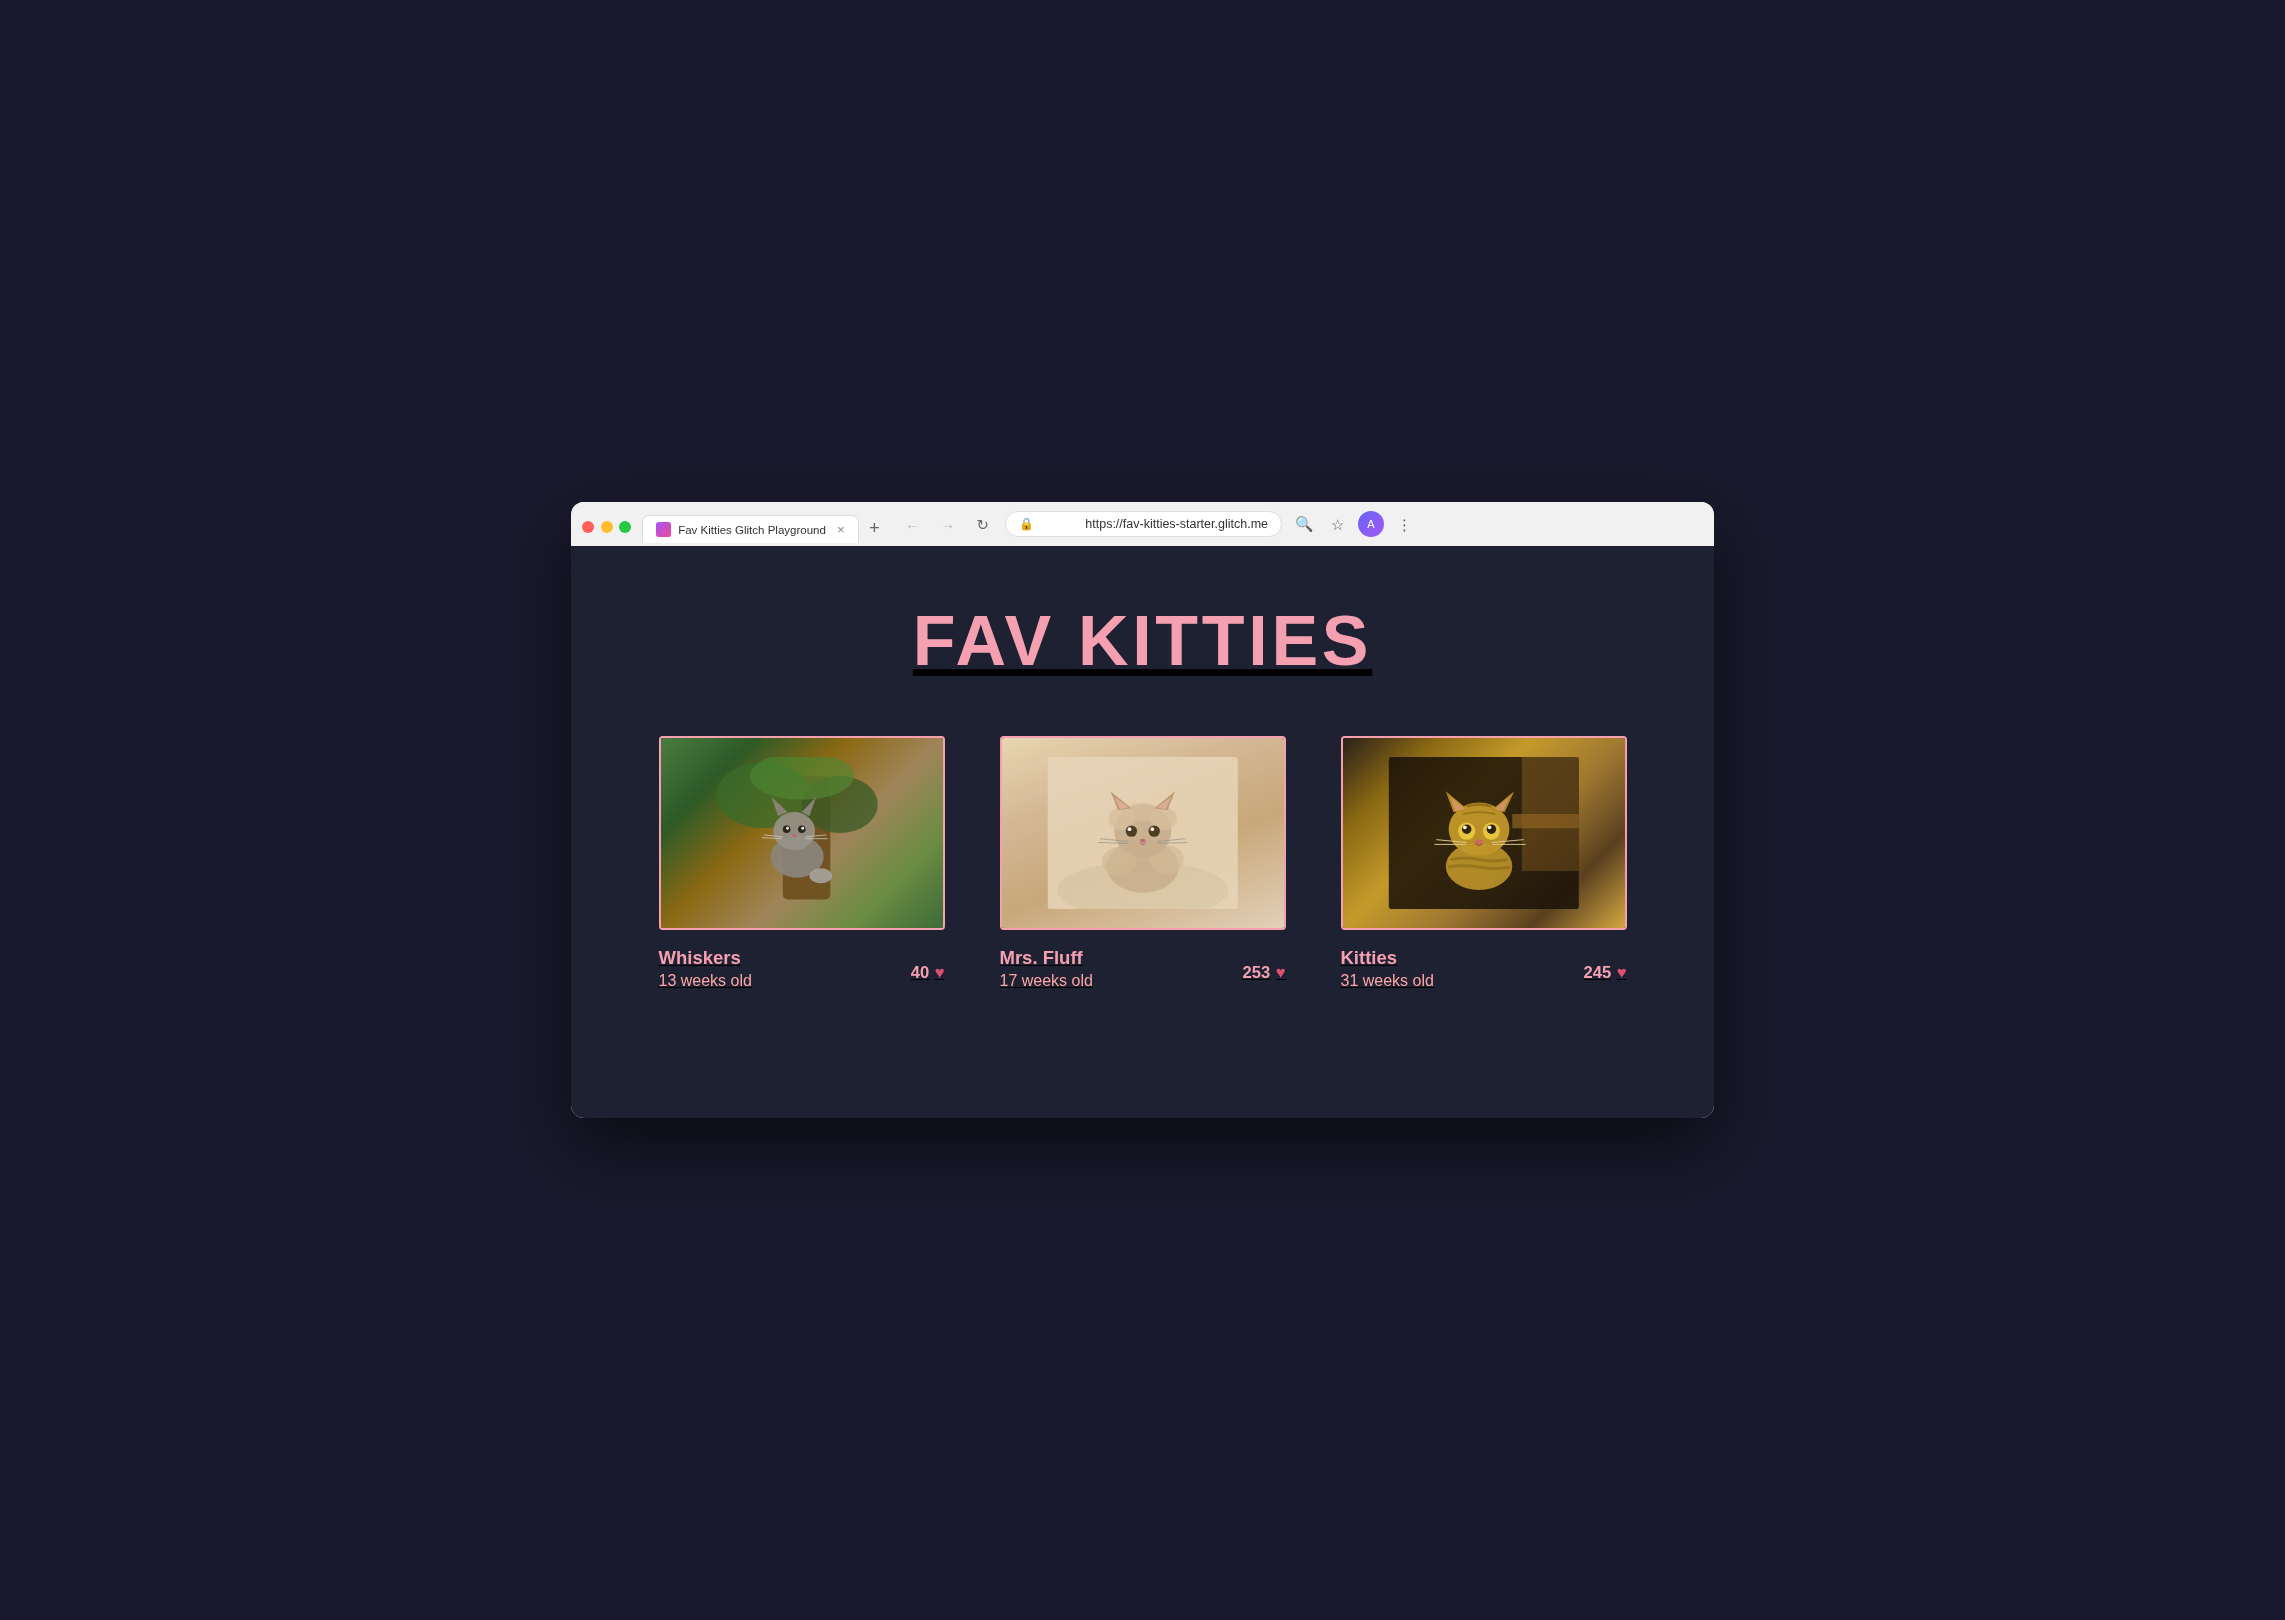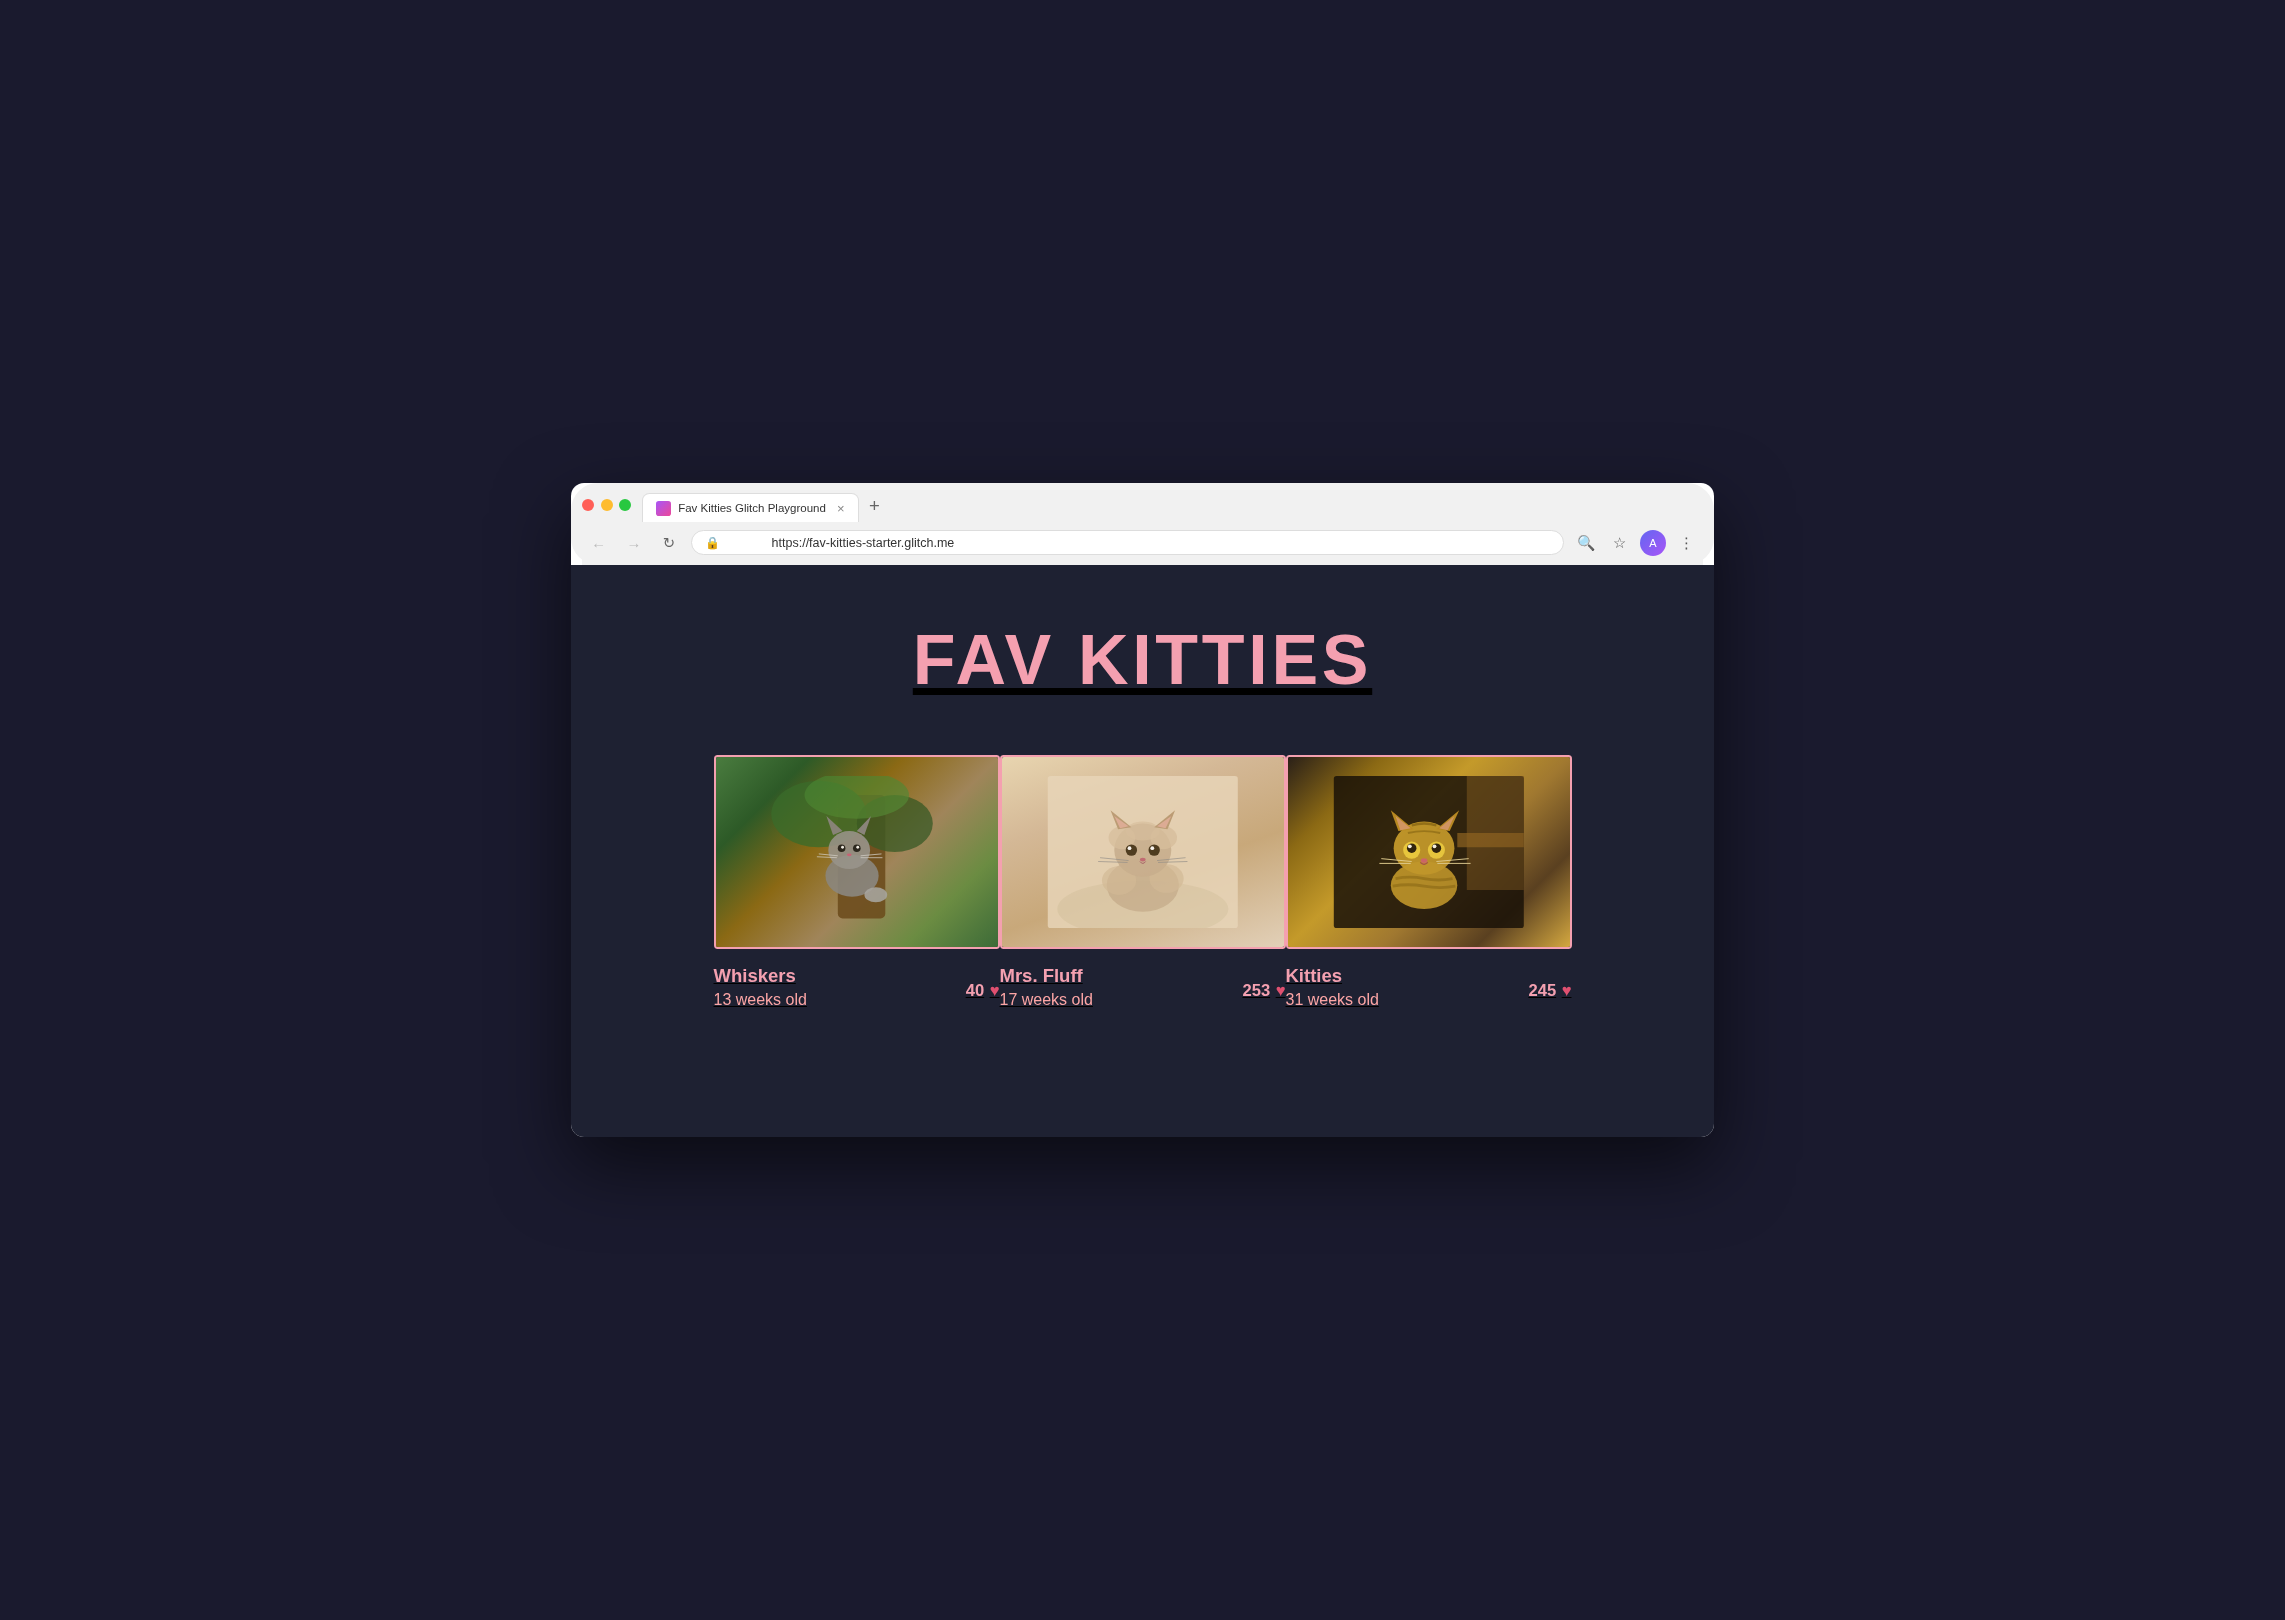--- a/index.html
+++ b/index.html
@@ -20,23 +20,22 @@
       overflow: hidden;
       box-shadow: 0 28px 74px rgba(0,0,0,0.6);
       background: #fff;
     }
 
     
     .browser-chrome {
       background: #f1f1f1;
       padding: 9.2px 11px 0;
       display: flex;
-      flex-direction: column;
+      flex-direction: row;
       gap: 7.4px;
-      border-radius: 27px;
     }
 
     .traffic-lights-and-tabs {
       display: flex;
       align-items: center;
       gap: 11px;
     }
 
     .traffic-lights {
       display: flex;
@@ -199,20 +198,21 @@
       font-weight: 900;
       color: #f4a0b0;
       letter-spacing: 3.7px;
       text-transform: uppercase;
       margin-bottom: 55px;
       font-family: Arial Black, Arial, sans-serif;
     }
 
     .cats-grid {
       display: flex;
+      gap: 55px;
       justify-content: center;
       align-items: flex-start;
     }
 
     .cat-card {
       display: flex;
       flex-direction: column;
       align-items: flex-start;
       width: 286px;
     }

